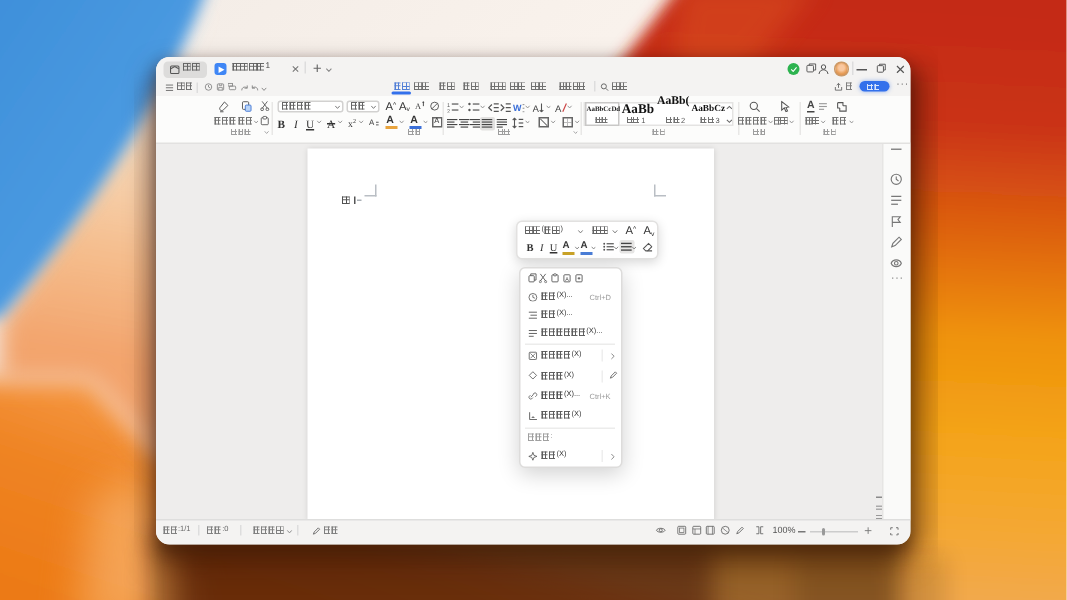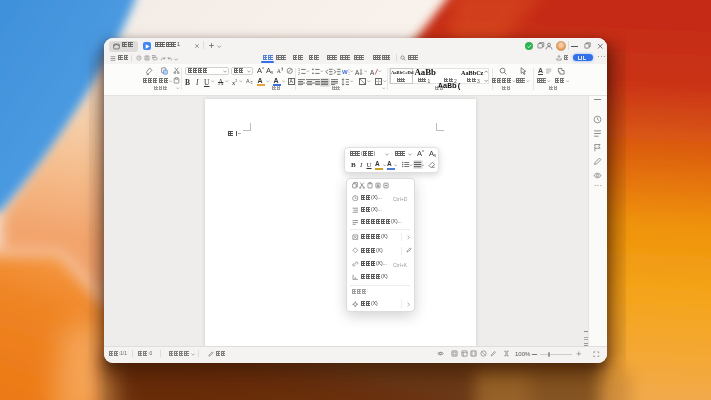--- a/index.html
+++ b/index.html
@@ -349,21 +349,21 @@
         <path d="M1,1.2 L4,4.5 L7,1.2" fill="none" stroke="#999" stroke-width="1.3"></path>
       </svg>
       <div class="abs" style="left:283px;top:29.5px;width:1px;height:22px;background:#e8e7e6;"></div>
       <div class="abs" style="left:285px;top:29.5px;width:100px;height:16.5px;border:1px solid #e4e3e2;background:#fff;"></div>
       <div class="abs" style="left:285.5px;top:30px;width:23px;height:15.5px;border:1px solid #c9c8c7;background:#fff;"></div>
       <span class="abs" style="left:287px;top:32px;font-size:4.6px;color:#222;font-weight:bold;font-family:'Liberation Serif',serif">AaBbCcDd</span>
       <span class="abs" style="left:292.5px;top:39.8px"><i class="zc " style="width:4.0px;height:4.4px;margin-right:0.7px;color:#555;"></i><i class="zc " style="width:4.0px;height:4.4px;margin-right:0.7px;color:#555;"></i></span>
       <span class="abs" style="left:310.5px;top:29px;font-size:8.8px;color:#111;font-weight:bold;font-family:'Liberation Serif',serif">AaBb</span>
       <span class="abs" style="left:313.5px;top:39.8px"><i class="zc " style="width:4.0px;height:4.4px;margin-right:0.7px;color:#555;"></i><i class="zc " style="width:4.0px;height:4.4px;margin-right:0.7px;color:#555;"></i></span>
       <span class="abs" style="left:323.5px;top:39.5px;font-size:5px;color:#555">1</span>
-      <span class="abs" style="left:334px;top:44px;font-size:7.8px;color:#111;font-weight:bold;font-family:Liberation Mono, monospace">AaBb(</span>
+      <span class="abs" style="left:334px;top:24px;font-size:7.8px;color:#111;font-weight:bold;font-family:Liberation Serif, serif">AaBb(</span>
       <span class="abs" style="left:340px;top:39.8px"><i class="zc " style="width:4.0px;height:4.4px;margin-right:0.7px;color:#555;"></i><i class="zc " style="width:4.0px;height:4.4px;margin-right:0.7px;color:#555;"></i></span>
       <span class="abs" style="left:350px;top:39.5px;font-size:5px;color:#555">2</span>
       <span class="abs" style="left:357px;top:31px;font-size:6.2px;color:#111;font-weight:bold;font-family:'Liberation Serif',serif">AaBbCz</span>
       <span class="abs" style="left:363px;top:39.8px"><i class="zc " style="width:4.0px;height:4.4px;margin-right:0.7px;color:#555;"></i><i class="zc " style="width:4.0px;height:4.4px;margin-right:0.7px;color:#555;"></i></span>
       <span class="abs" style="left:373px;top:39.5px;font-size:5px;color:#555">3</span>
       <svg class="abs" style="left:379.5px;top:31.5px" width="4.5" height="3.5" viewBox="0 0 8 5">
         <path d="M1,4 L4,1 L7,4" fill="none" stroke="#666" stroke-width="1.2"></path>
       </svg>
       <svg class="abs" style="left:379.5px;top:41px" width="4.5" height="3.5" viewBox="0 0 8 5">
         <path d="M1,1 L4,4 L7,1" fill="none" stroke="#666" stroke-width="1.2"></path>

